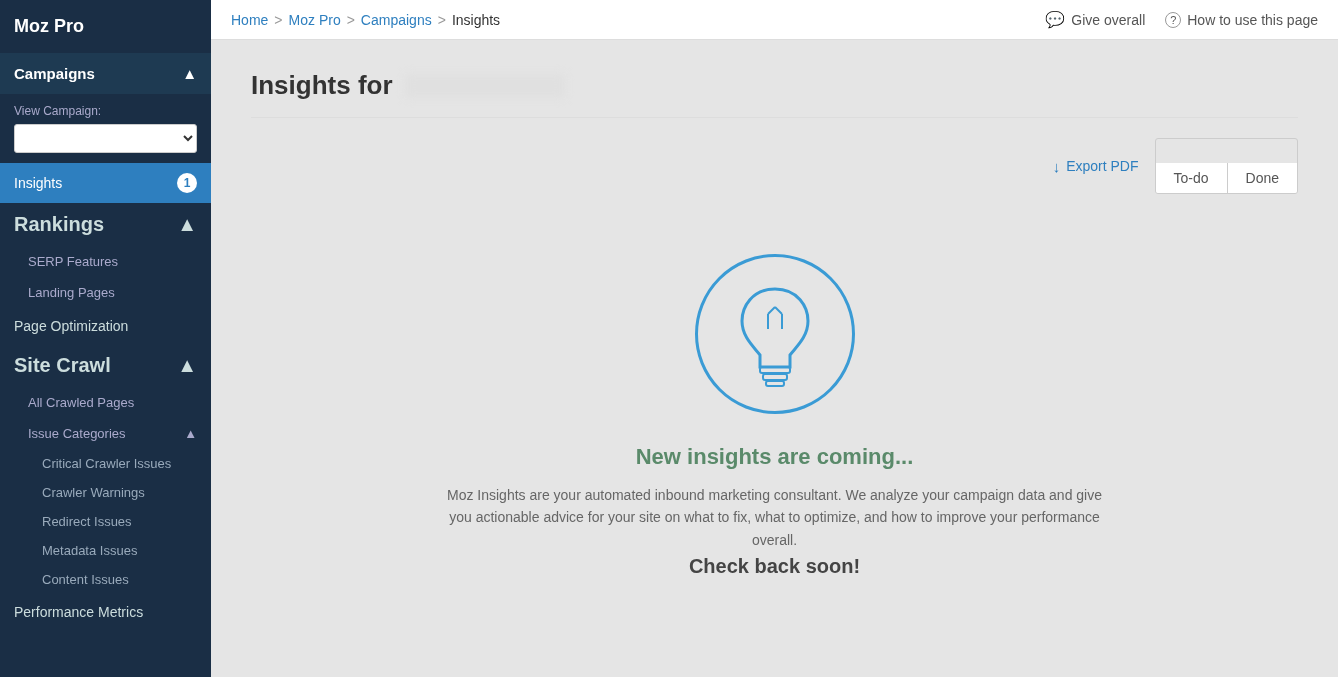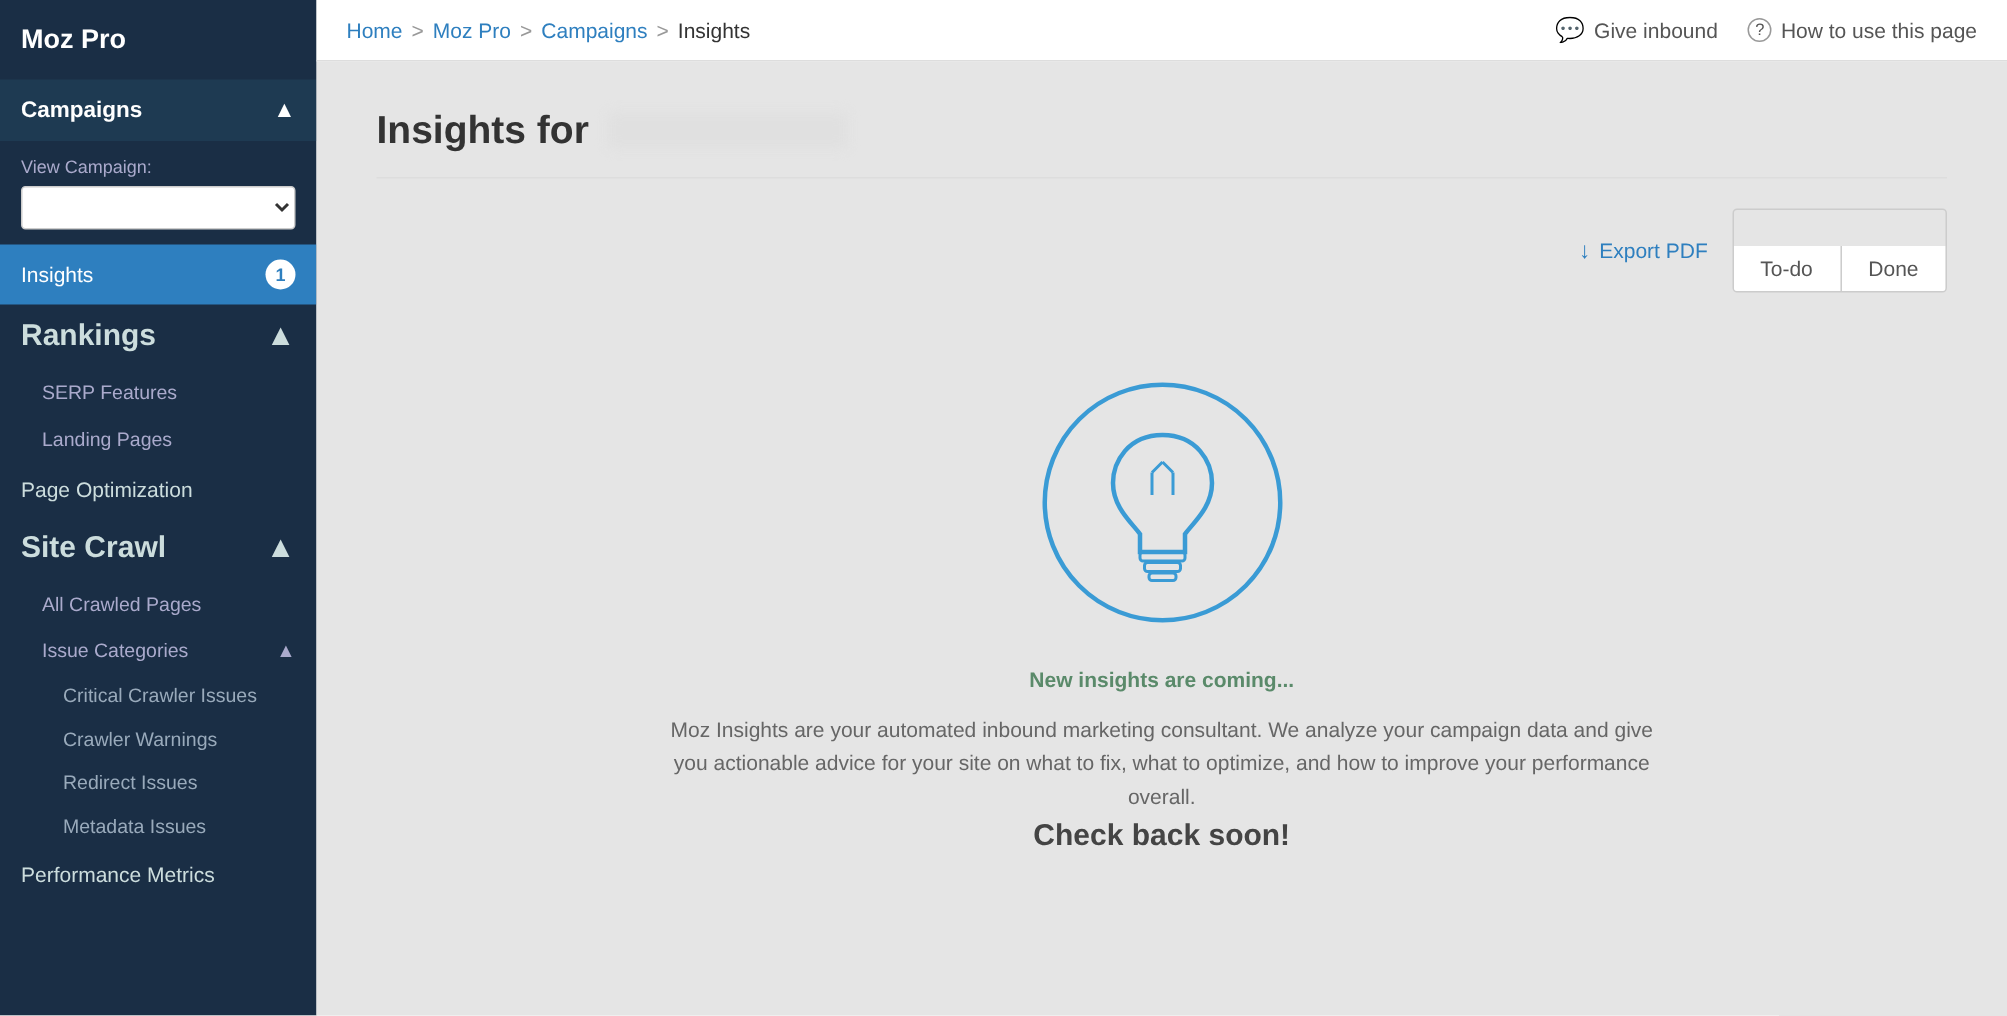--- a/index.html
+++ b/index.html
@@ -223,21 +223,21 @@
       width: 160px;
       height: 160px;
       border-radius: 50%;
       border: 3px solid #3a9bd5;
       display: flex;
       align-items: center;
       justify-content: center;
       margin-bottom: 30px;
     }
     .coming-soon-title {
-      font-size: 14px;
+      font-size: 22px;
       font-weight: bold;
       color: #5a8a6a;
       margin-bottom: 14px;
     }
     .coming-soon-desc {
       font-size: 14px;
       color: #666;
       max-width: 660px;
       line-height: 1.6;
       margin-bottom: 4px;
@@ -301,20 +301,23 @@
     <span>Critical Crawler Issues</span>
   </div>
   <div class="nav-sub-sub-item">
     <span>Crawler Warnings</span>
   </div>
   <div class="nav-sub-sub-item">
     <span>Redirect Issues</span>
   </div>
   <div class="nav-sub-sub-item">
     <span>Metadata Issues</span>
+  </div>
+  <div class="nav-sub-sub-item">
+    <span>Content Issues</span>
   </div>
 
   <div class="nav-item">
     <span>Performance Metrics</span>
   </div>
 </div>
 
 <div id="main">
 
   <div id="topbar">
@@ -323,21 +326,21 @@
       <span class="sep">&gt;</span>
       <a>Moz Pro</a>
       <span class="sep">&gt;</span>
       <a>Campaigns</a>
       <span class="sep">&gt;</span>
       <span class="current">Insights</span>
     </nav>
     <div class="topbar-actions">
       <span class="action-link">
         <span style="font-size:16px;">💬</span>
-        <span>Give inbound</span>
+        <span>Give overall</span>
       </span>
       <span class="action-link">
         <span style="border:1px solid #999;border-radius:50%;width:16px;height:16px;display:inline-flex;align-items:center;justify-content:center;font-size:11px;">?</span>
         <span>How to use this page</span>
       </span>
     </div>
   </div>
 
   <div id="content">
     <h1 class="page-title">

